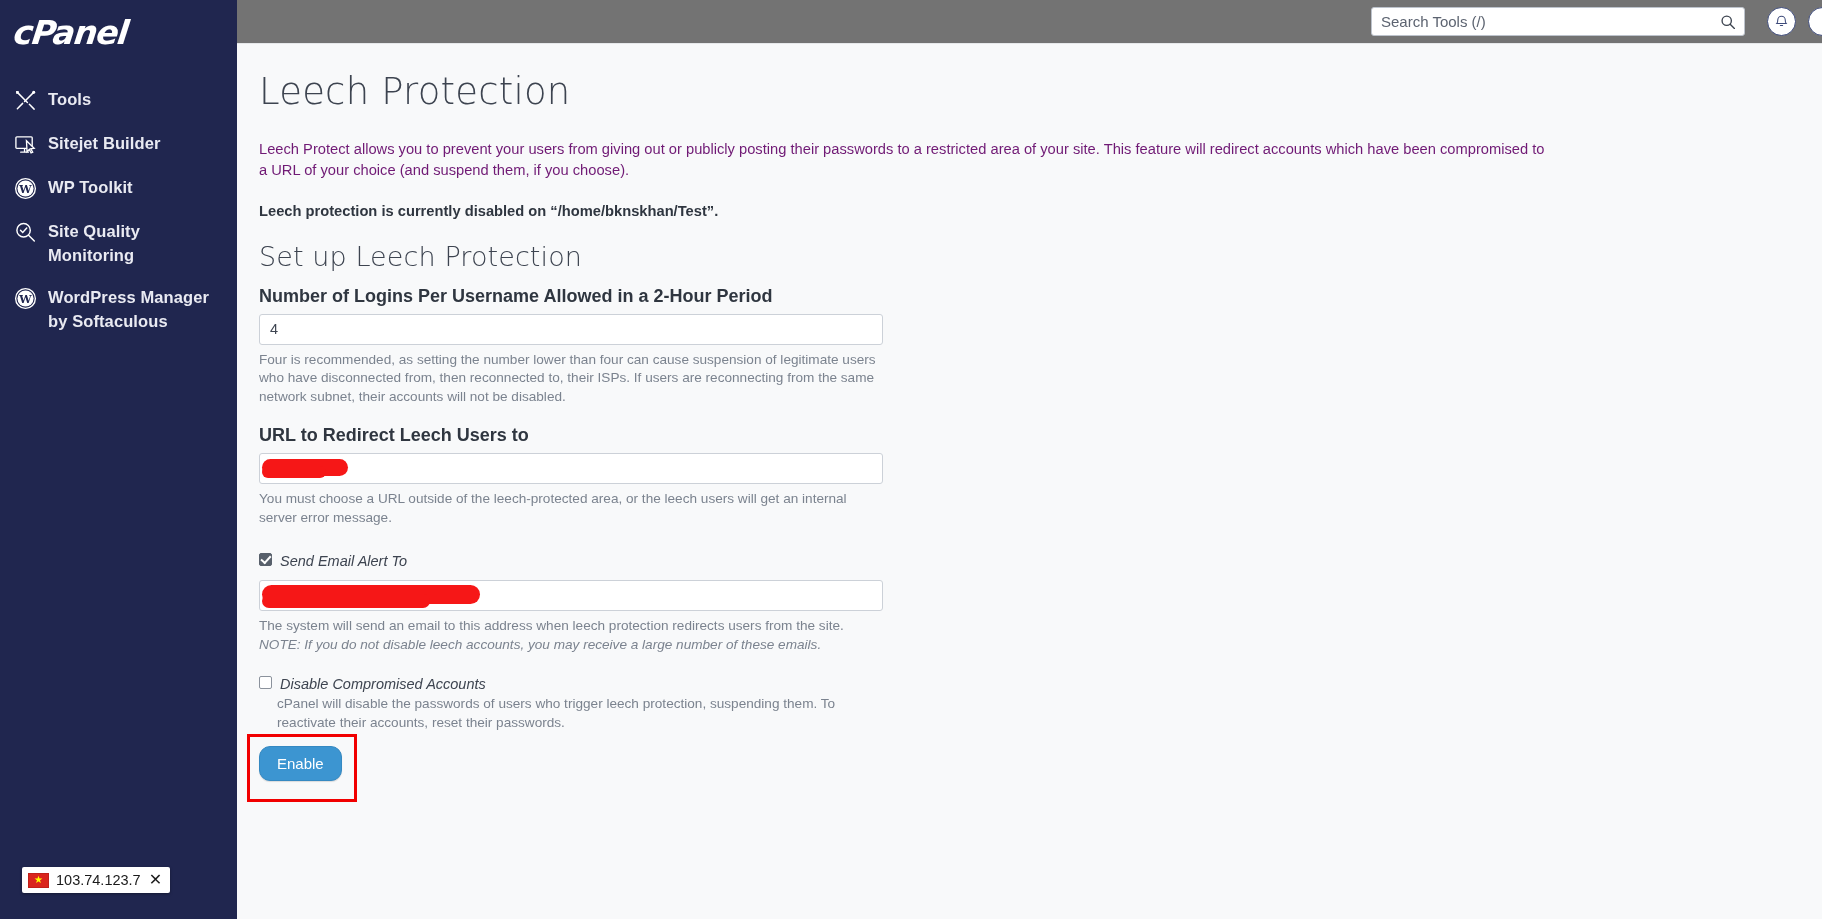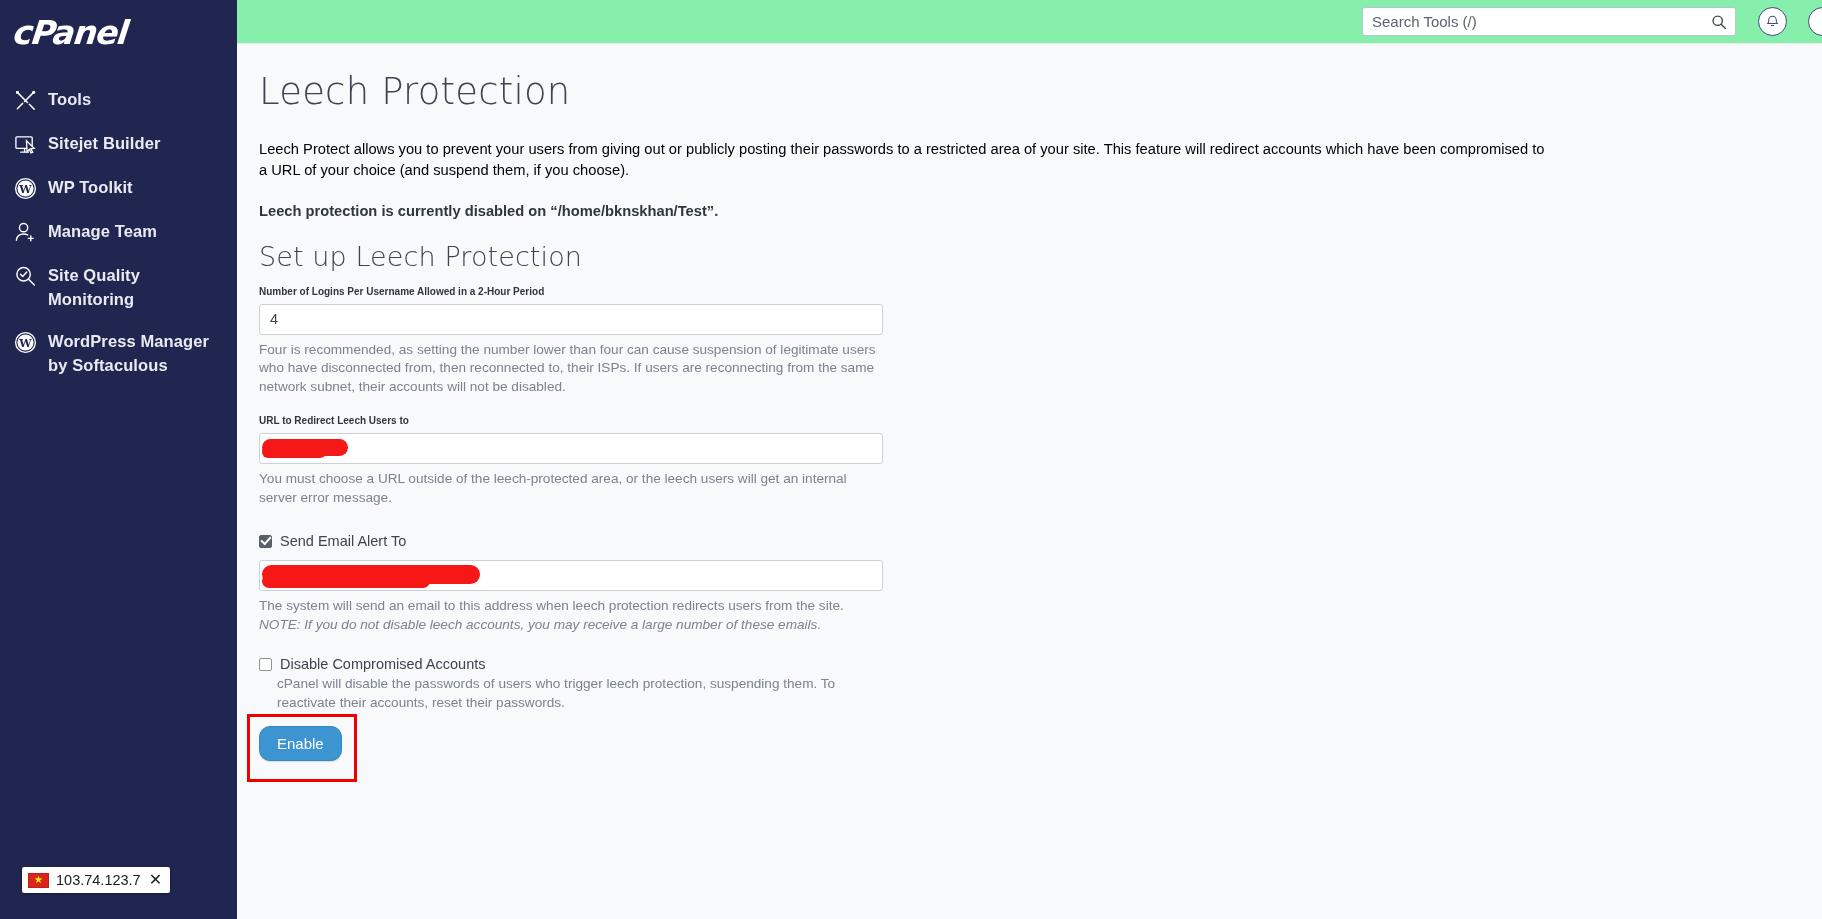--- a/index.html
+++ b/index.html
@@ -67,23 +67,23 @@
   }
   .flag .star { color: #ffff00; font-size: 10px; line-height: 1; }
   .ip-text { font-size: 14.5px; color: #1a1a1a; font-family: "Liberation Sans", sans-serif; text-align: center; }
   .ip-close { font-size: 16px; color: #1a1a1a; cursor: pointer; line-height: 1; padding: 0 1px; }
 
   
   .right { flex: 1 1 auto; display: flex; flex-direction: column; height: 919px; background: #ffffff; position: relative; }
 
   .topbar {
     height: 43px; flex: 0 0 43px;
-    background: #86efac;
+    background: #737373;
     display: flex; align-items: center; justify-content: flex-end;
-    padding-right: 17px;
+    padding-right: 8px;
     position: relative;
   }
   .search-box {
     position: relative;
     width: 374px; height: 29px;
     border: 1px solid #bdc3cc;
     border-radius: 3px;
     background: #fff;
     display: flex; align-items: center;
     margin-right: 22px;
@@ -126,41 +126,41 @@
     font-family: "DejaVu Sans", sans-serif;
     font-size: 37px;
     font-weight: 300;
     color: #3d4450;
     letter-spacing: 0.2px;
     line-height: 1.1;
     margin-bottom: 26px;
   }
   .intro {
     font-size: 14.7px;
-    color: #000000;
+    color: #701a75;
     line-height: 21px;
     max-width: 1290px;
     margin-bottom: 22px;
   }
   .status-line {
     font-size: 14.7px;
     font-weight: 700;
     color: #2f3640;
     margin-bottom: 22px;
   }
   .section-title {
     font-family: "DejaVu Sans", sans-serif;
     font-size: 27px;
     font-weight: 300;
     color: #3d4450;
     margin-bottom: 14px;
     letter-spacing: 0.1px;
   }
   .field-label {
-    font-size: 10px;
+    font-size: 18px;
     font-weight: 700;
     color: #2f3640;
     margin-bottom: 7px;
     display: block;
     margin-top: 10px;
   }
   .text-input {
     width: 624px; height: 31px;
     border: 1px solid #ccd1d8;
     border-radius: 3px;
@@ -176,21 +176,21 @@
   .help-text {
     font-size: 13.6px;
     color: #7b838f;
     line-height: 18.5px;
     margin-top: 6px;
     max-width: 620px;
   }
   .help-text .note-em { font-style: italic; }
   .field-group { margin-bottom: 19px; }
 
-  .check-row { display: flex; align-items: center; gap: 8px; margin-bottom: 11px; }
+  .check-row { display: flex; gap: 8px; margin-bottom: 11px; font-style: italic; }
   .cb {
     width: 13px; height: 13px; flex: 0 0 13px;
     border: 1px solid #8b929c;
     border-radius: 2px;
     background: #fff;
     display: flex; align-items: center; justify-content: center;
     cursor: pointer;
   }
   .cb.checked { background: #58606b; border-color: #58606b; }
   .cb.checked::after {
@@ -287,31 +287,20 @@
         <span class="nav-icon">
           <svg width="23" height="23" viewBox="0 0 24 24">
             <circle cx="12" cy="12" r="10.3" fill="none" stroke="#ffffff" stroke-width="1.4"></circle>
             <circle cx="12" cy="12" r="8.4" fill="#ffffff"></circle>
             <text x="12" y="16.4" font-family="DejaVu Serif, serif" font-size="11.5" font-weight="700" fill="#20264f" text-anchor="middle">W</text>
           </svg>
         </span>
         <span class="nav-label">WP Toolkit</span>
       </div>
 
-      <div class="nav-item">
-        <span class="nav-icon">
-          <svg width="23" height="23" viewBox="0 0 24 24" fill="none" stroke="#ffffff" stroke-width="1.5" stroke-linecap="round">
-            <circle cx="10" cy="7" r="4.3"></circle>
-            <path d="M2.5 20 c0-4.2 3.4-6.4 7.5-6.4 c1.6 0 3 .3 4.2.9"></path>
-            <path d="M17.5 15.5 v5.2"></path>
-              <path d="M14.9 18.1 h5.2"></path>
-          </svg>
-        </span>
-        <span class="nav-label">Manage Team</span>
-      </div>
 
       <div class="nav-item">
         <span class="nav-icon">
           <svg width="23" height="23" viewBox="0 0 24 24" fill="none" stroke="#ffffff" stroke-width="1.5" stroke-linecap="round">
             <circle cx="10" cy="9.6" r="7"></circle>
             <path d="M15.2 14.8 L21.2 20.8"></path>
             <path d="M6.8 9.6 L9.1 12 L13.3 7.3"></path>
           </svg>
         </span>
         <span class="nav-label">Site Quality Monitoring</span>

